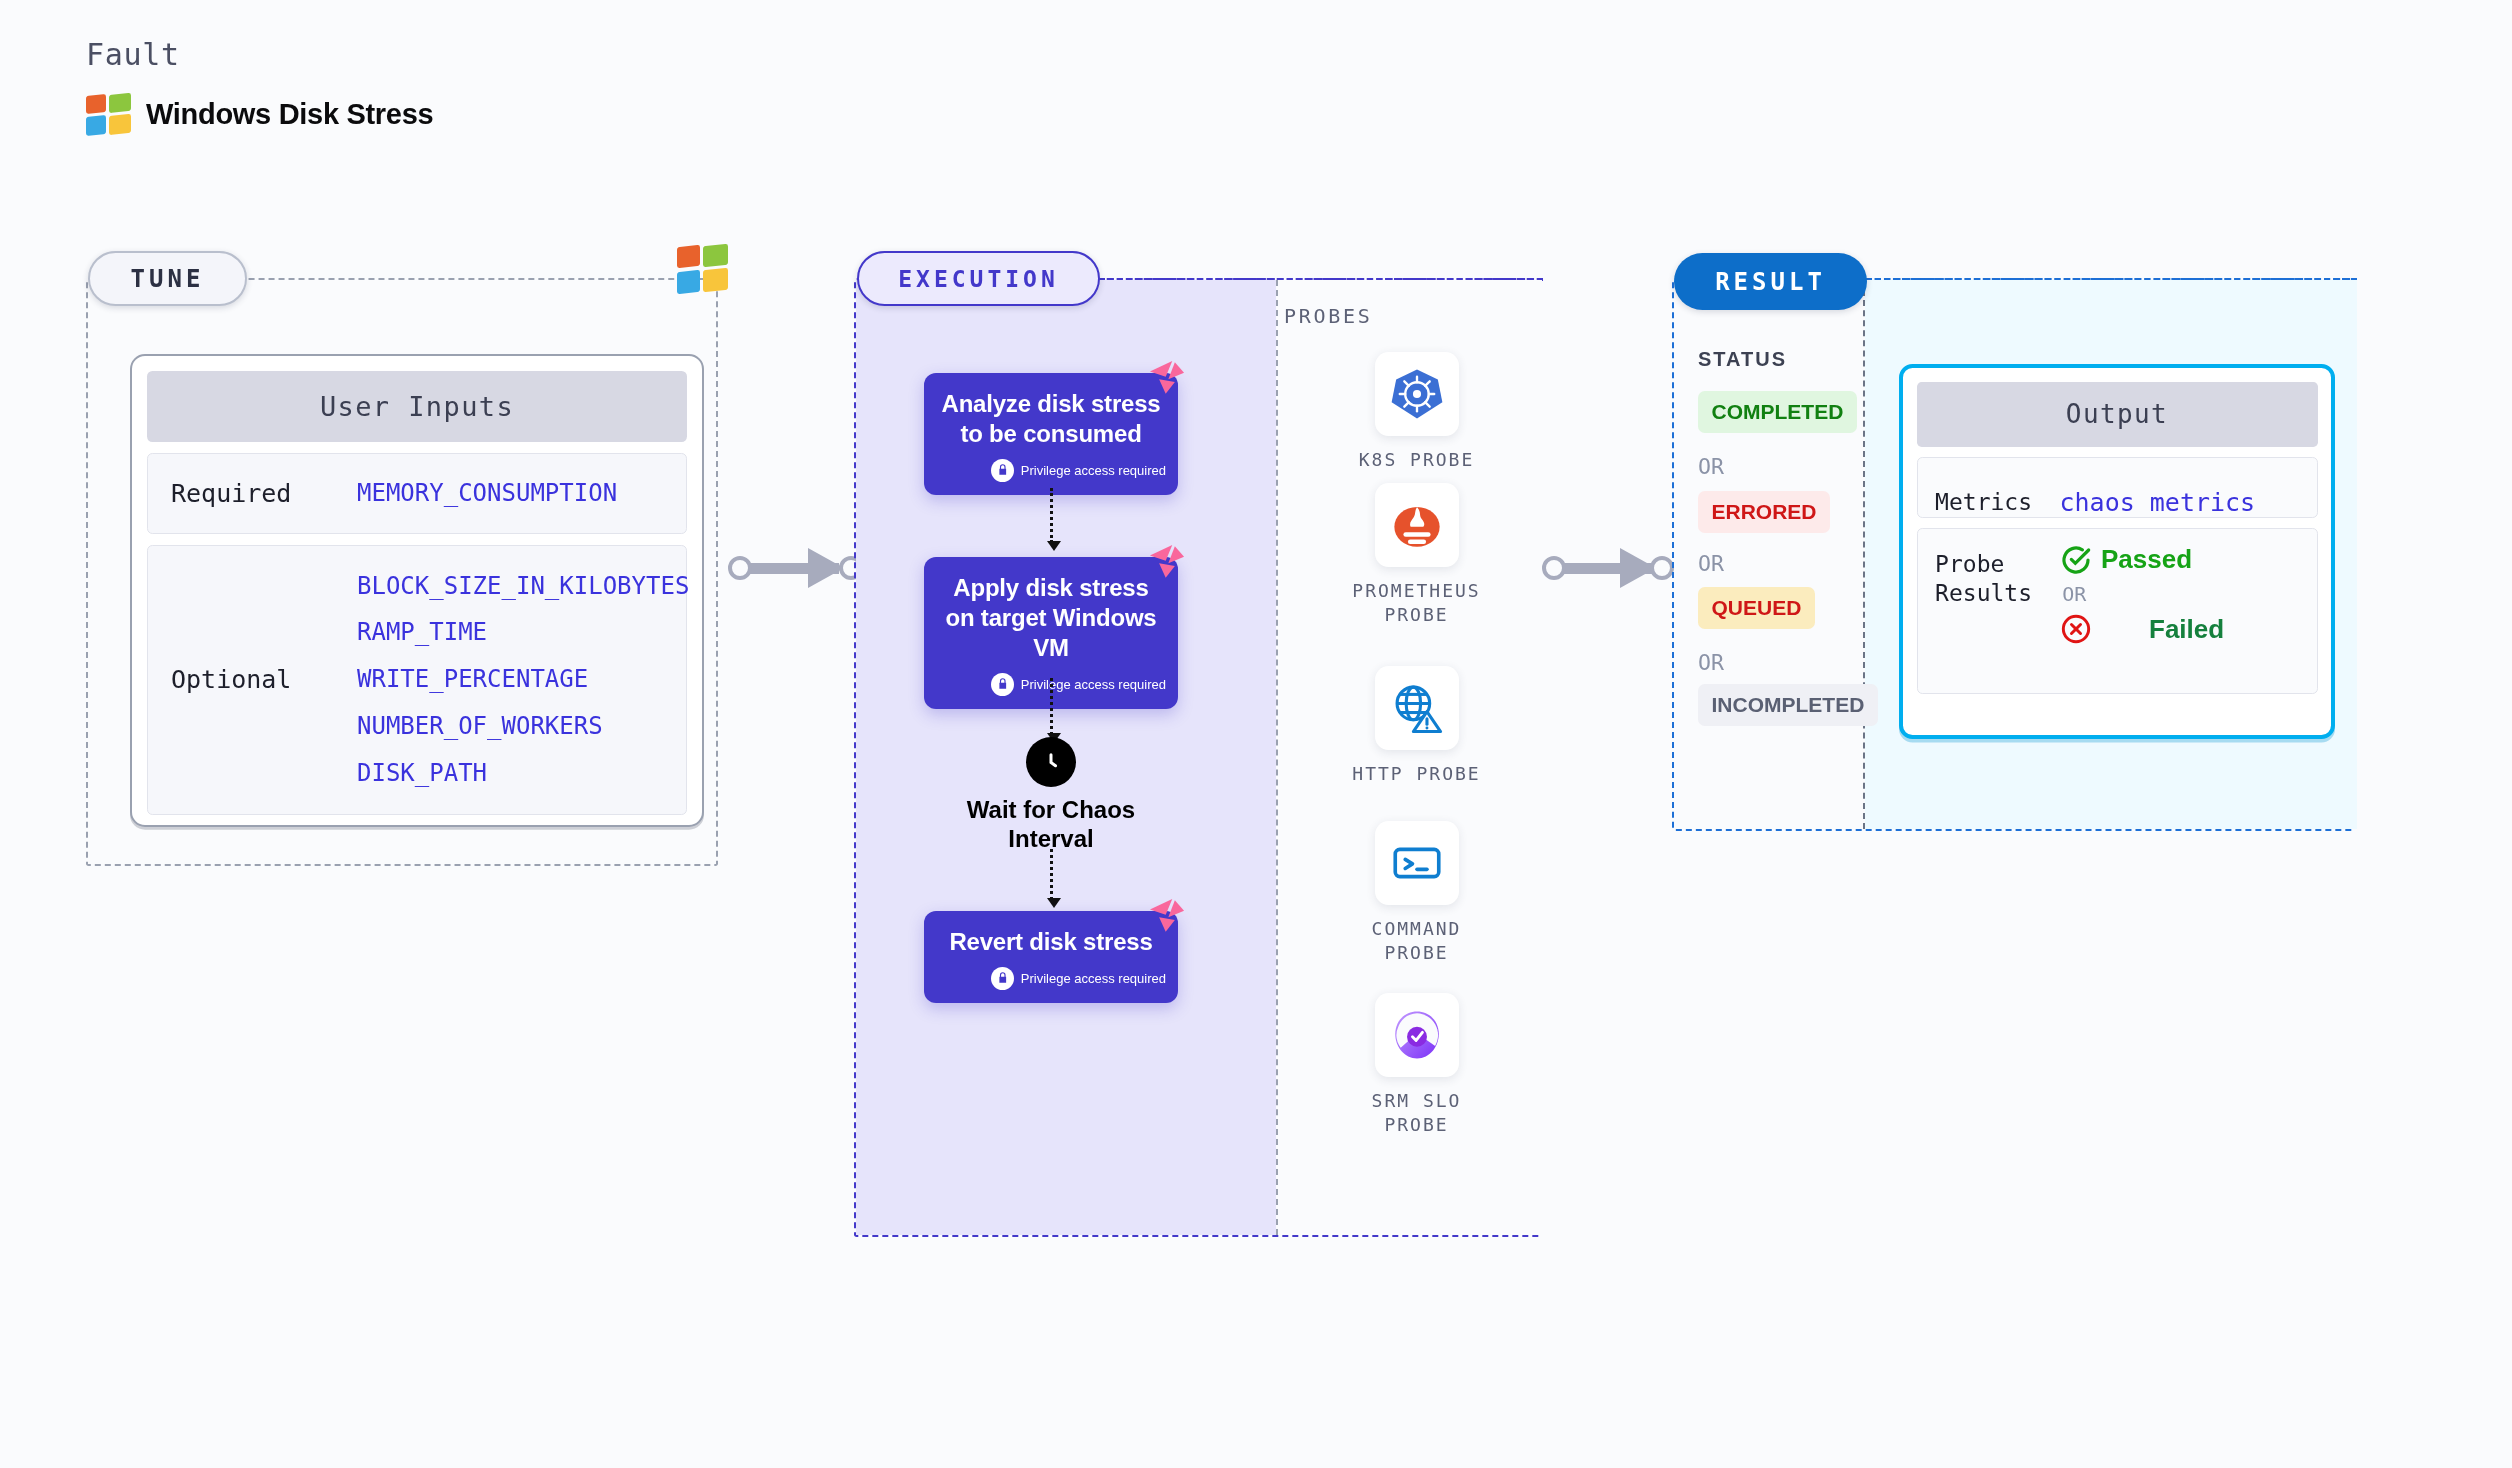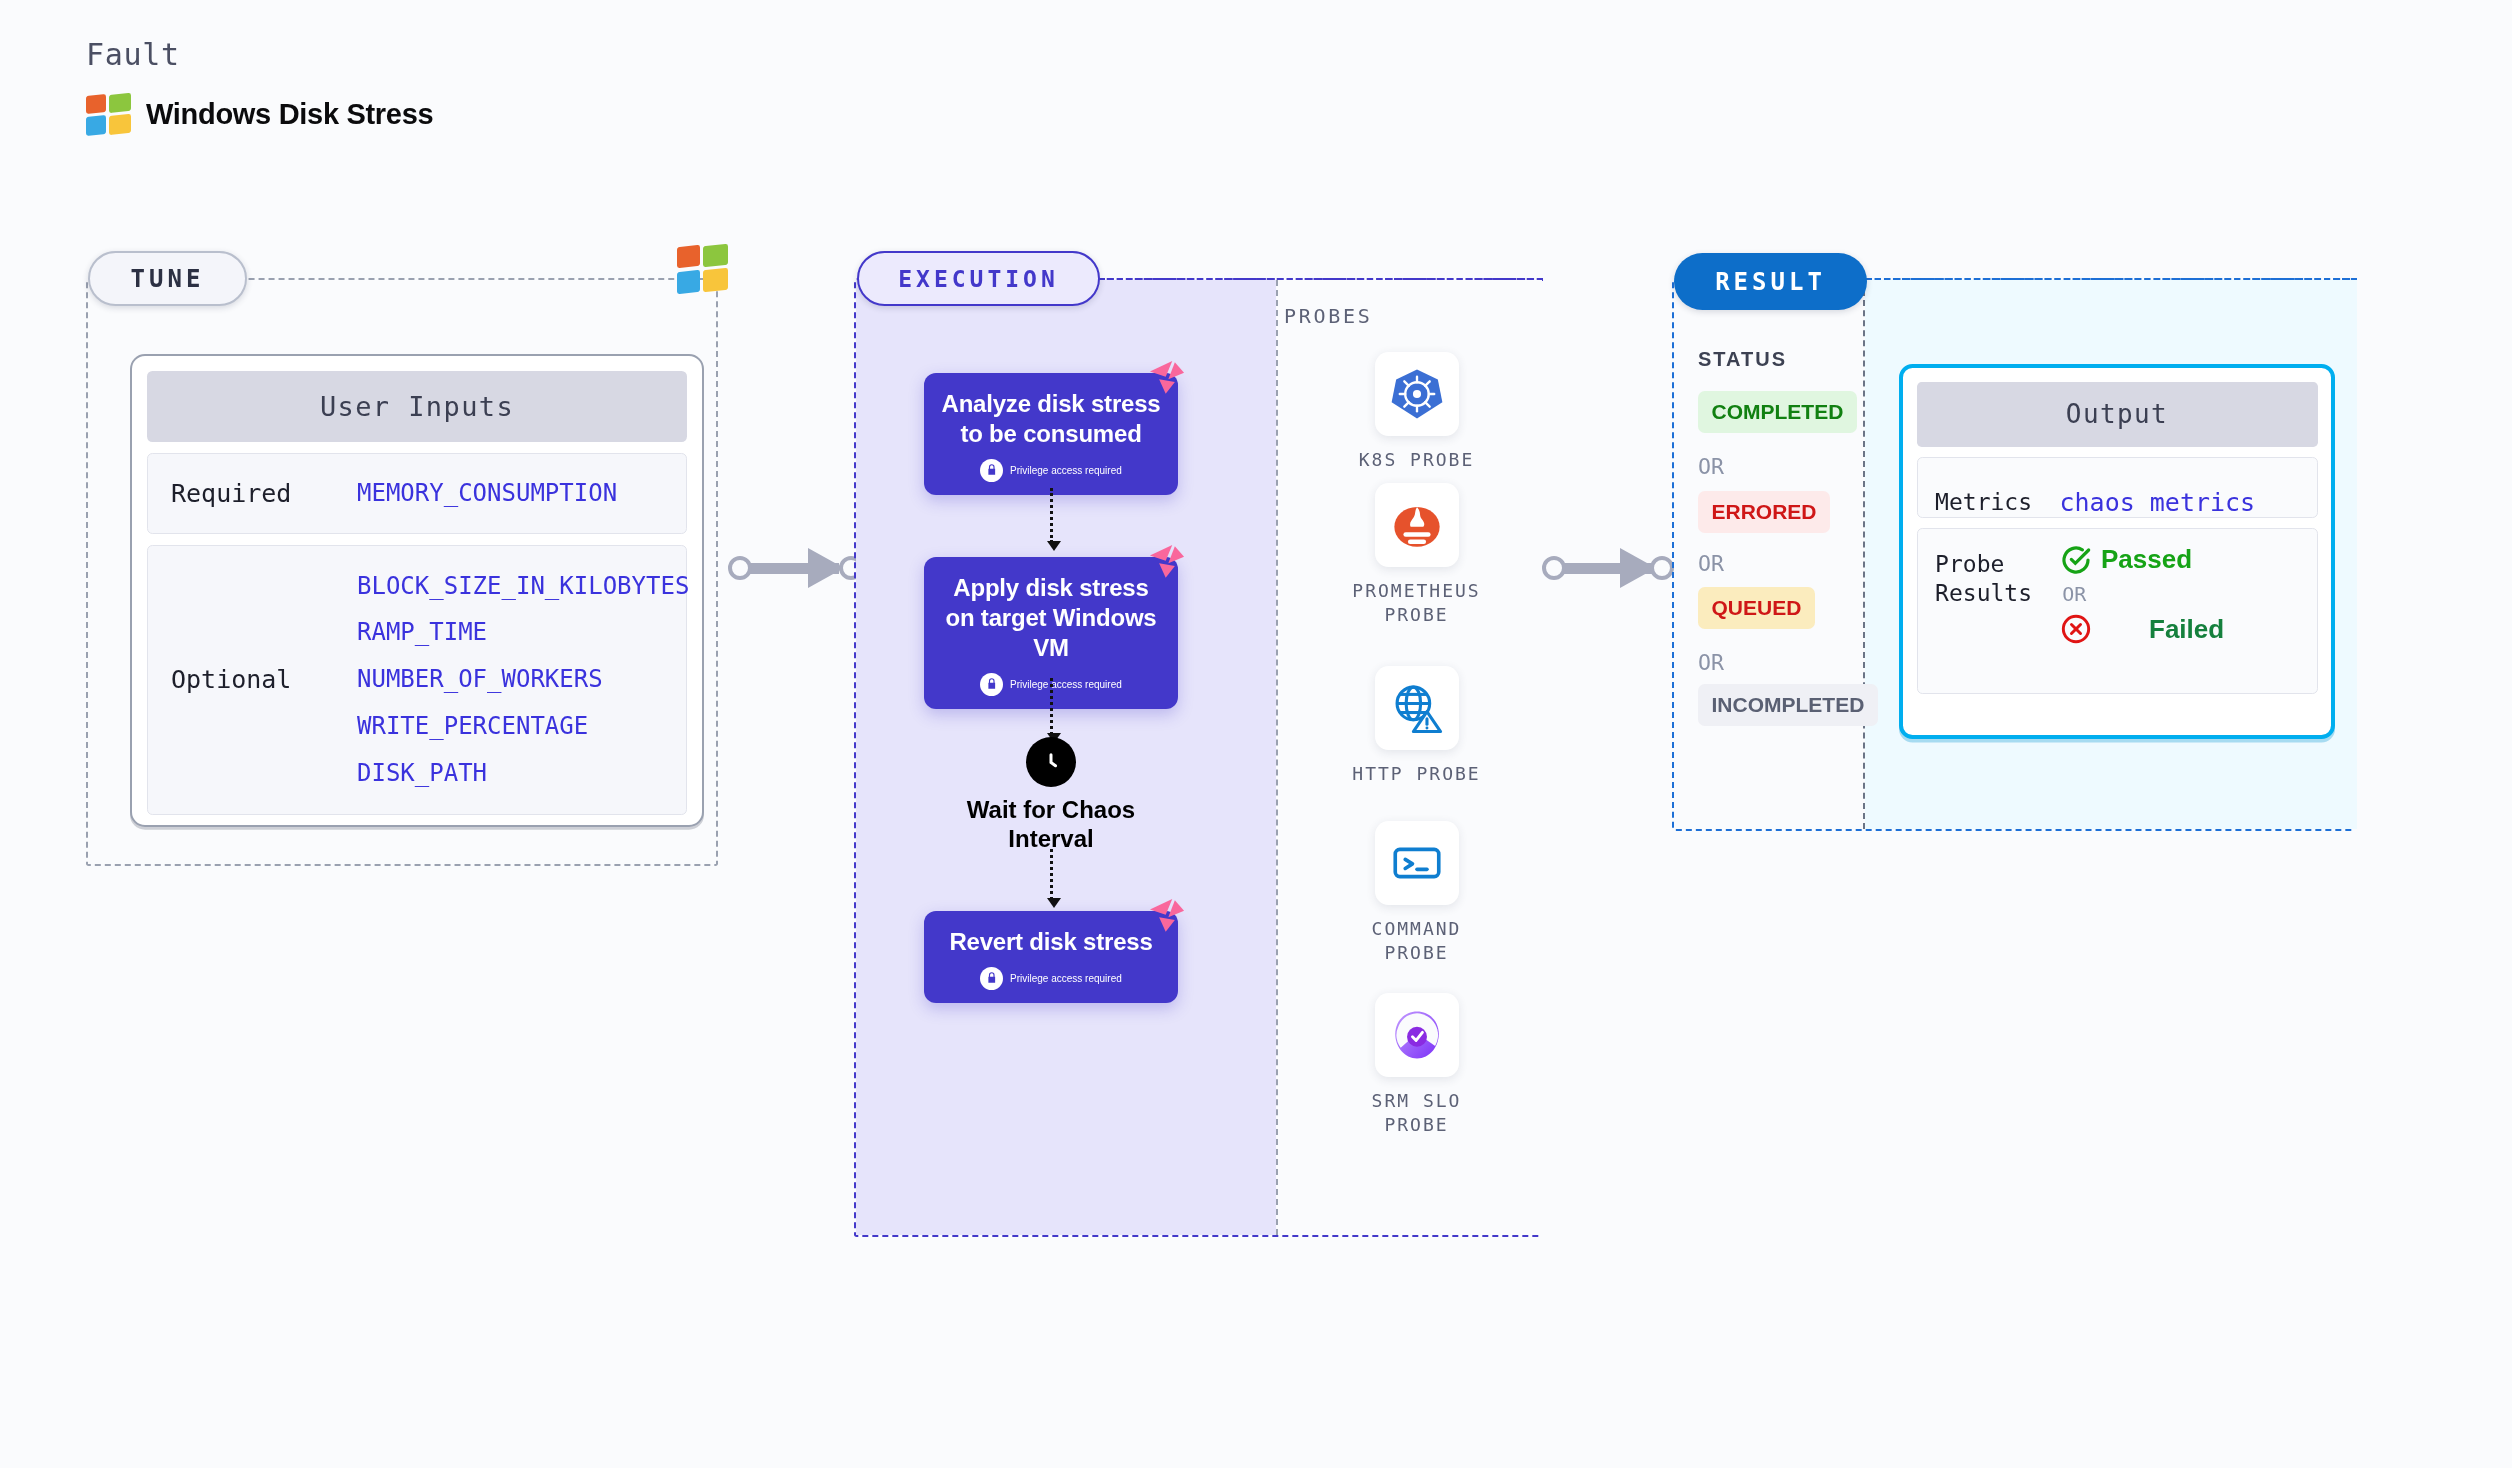--- a/index.html
+++ b/index.html
@@ -103,21 +103,21 @@
   }
 
   .exec-node {
     position:absolute; left:924px; width:254px;
     background:#4338ca; border-radius:12px;
     box-shadow:0 5.4px 15px rgba(67,56,202,.25);
     color:#ffffff; text-align:center;
     padding:16px 12px 13.5px;
   }
   .exec-node .t { font-size:24px; font-weight:bold; line-height:1.25; letter-spacing:-0.2px; }
-  .exec-node .priv { margin-top:9.5px; display:flex; align-items:center; justify-content:center; gap:6.8px; font-size:10px; }
+  .exec-node .priv { margin-top:9.5px; display:flex; align-items:center; justify-content:flex-end; gap:6.8px; font-size:13px; }
   .lock {
     width:23px; height:23px; border-radius:50%; background:#fff; flex:none;
     display:flex; align-items:center; justify-content:center;
   }
   .lock svg { width:13.5px; height:13.5px; }
   .litmus { position:absolute; right:-9.5px; top:-16px; width:42px; height:42px; }
 
   #node1 { top:373px; }
   #node2 { top:557px; }
   #node4 { top:911px; }
@@ -272,22 +272,22 @@
       <div class="sec-vals">
         <div>MEMORY_CONSUMPTION</div>
       </div>
     </div>
 
     <div class="card-sec" id="sec-optional">
       <div class="sec-label">Optional</div>
       <div class="sec-vals">
         <div>BLOCK_SIZE_IN_KILOBYTES</div>
         <div>RAMP_TIME</div>
+        <div>WRITE_PERCENTAGE</div>
         <div>NUMBER_OF_WORKERS</div>
-        <div>WRITE_PERCENTAGE</div>
         <div>DISK_PATH</div>
       </div>
     </div>
   </div>
 </div>
 <div class="stage-label" id="label-tune">TUNE</div>
 
 <span id="win-badge" class="winlogo" style="width:51px;height:49px;">
   <span class="pane p1" style="left:0;top:1.4px;width:23px;height:21px;transform:skewY(-6deg);"></span>
   <span class="pane p2" style="left:26px;top:0px;width:25px;height:21px;transform:skewY(-6deg);"></span>

